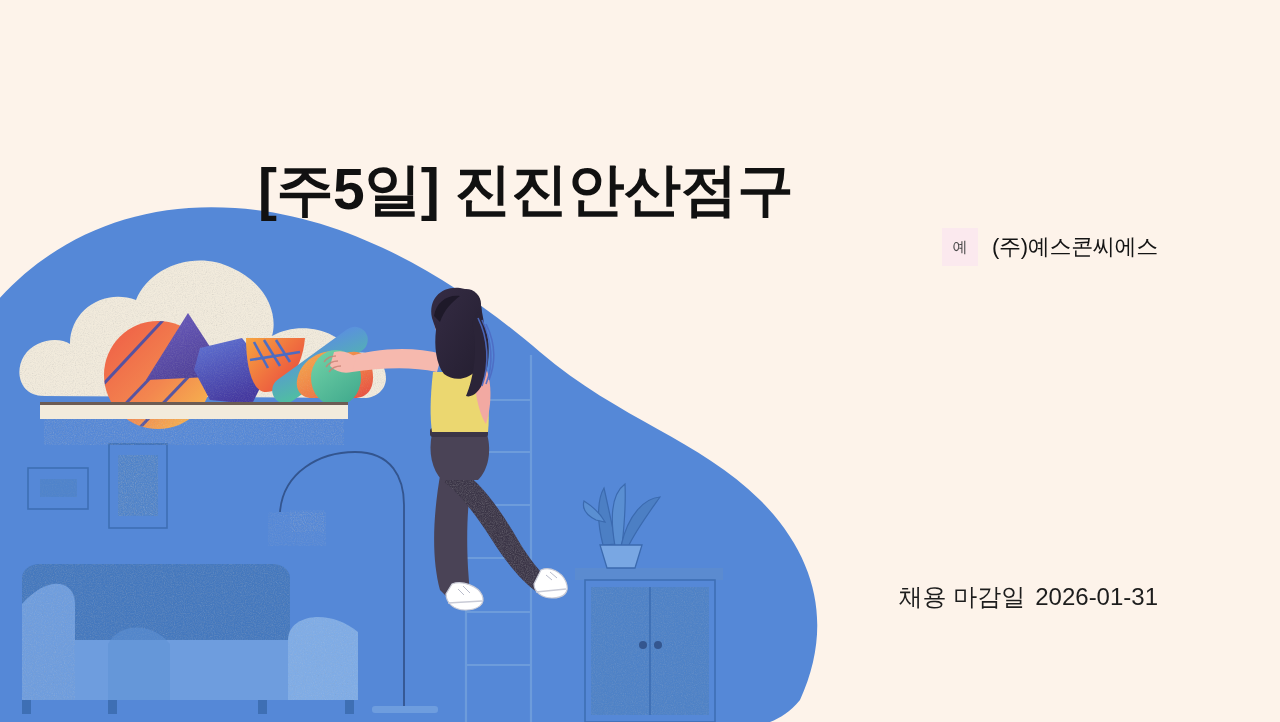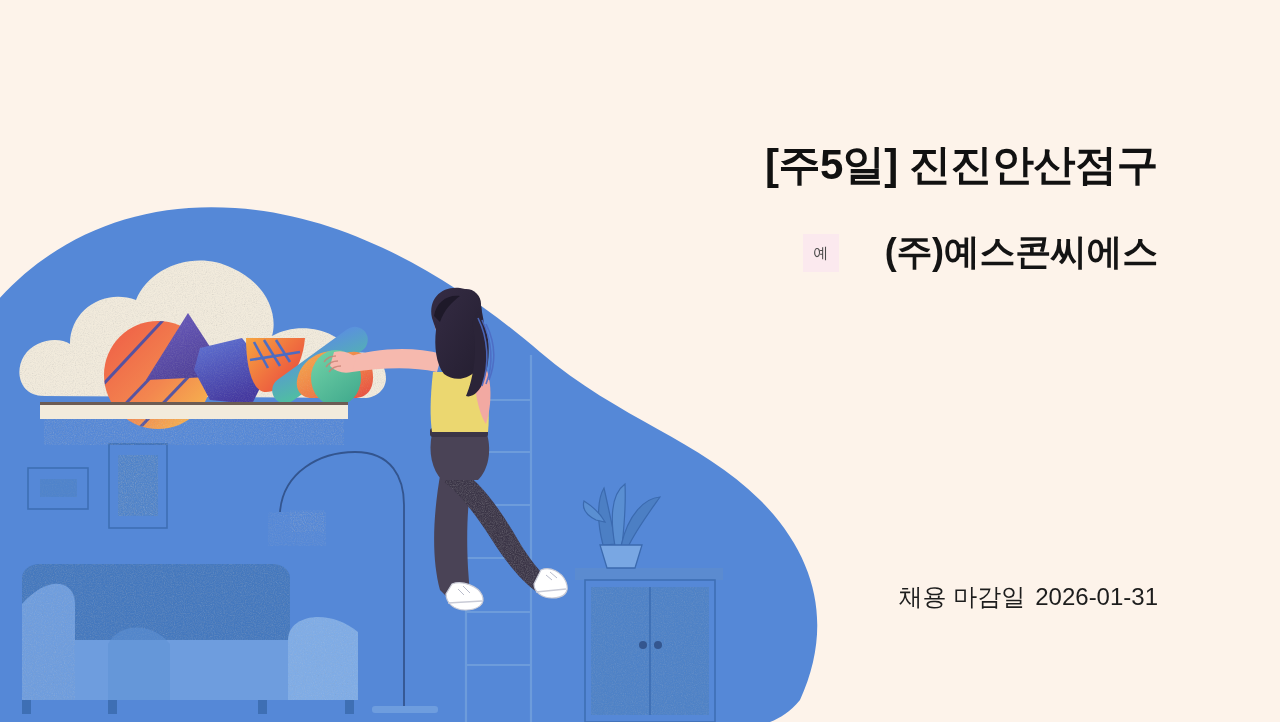--- a/index.html
+++ b/index.html
@@ -28,24 +28,23 @@
   .text-layer {
     position: absolute;
     left: 0; top: 0;
     width: 1280px;
     height: 722px;
     pointer-events: none;
   }
   .job-title {
     position: absolute;
     right: 122px;
-    top: 128px;
+    top: 152px;
     width: 900px;
-    text-align: right;
-    font-size: 42px;
+    font-size: 57px;
     line-height: 74px;
     font-weight: 700;
     color: #111111;
     letter-spacing: -0.5px;
     white-space: nowrap;
   }
   .company-row {
     position: absolute;
     right: 122px;
     top: 228px;
@@ -59,26 +58,25 @@
     height: 38px;
     background: #FBE9EE;
     color: #4a4a4a;
     font-size: 15px;
     line-height: 38px;
     text-align: center;
     font-weight: 400;
     flex: 0 0 auto;
   }
   .company-name {
-    font-size: 36px;
-    font-weight: 700;
+    font-size: 22px;
+    font-weight: 400;
     color: #141414;
     letter-spacing: -0.3px;
     white-space: nowrap;
-    margin-left: 32px;
   }
   .deadline {
     position: absolute;
     right: 122px;
     top: 581px;
     font-size: 24px;
     font-weight: 400;
     color: #1d1d1d;
     letter-spacing: 0px;
     white-space: nowrap;

